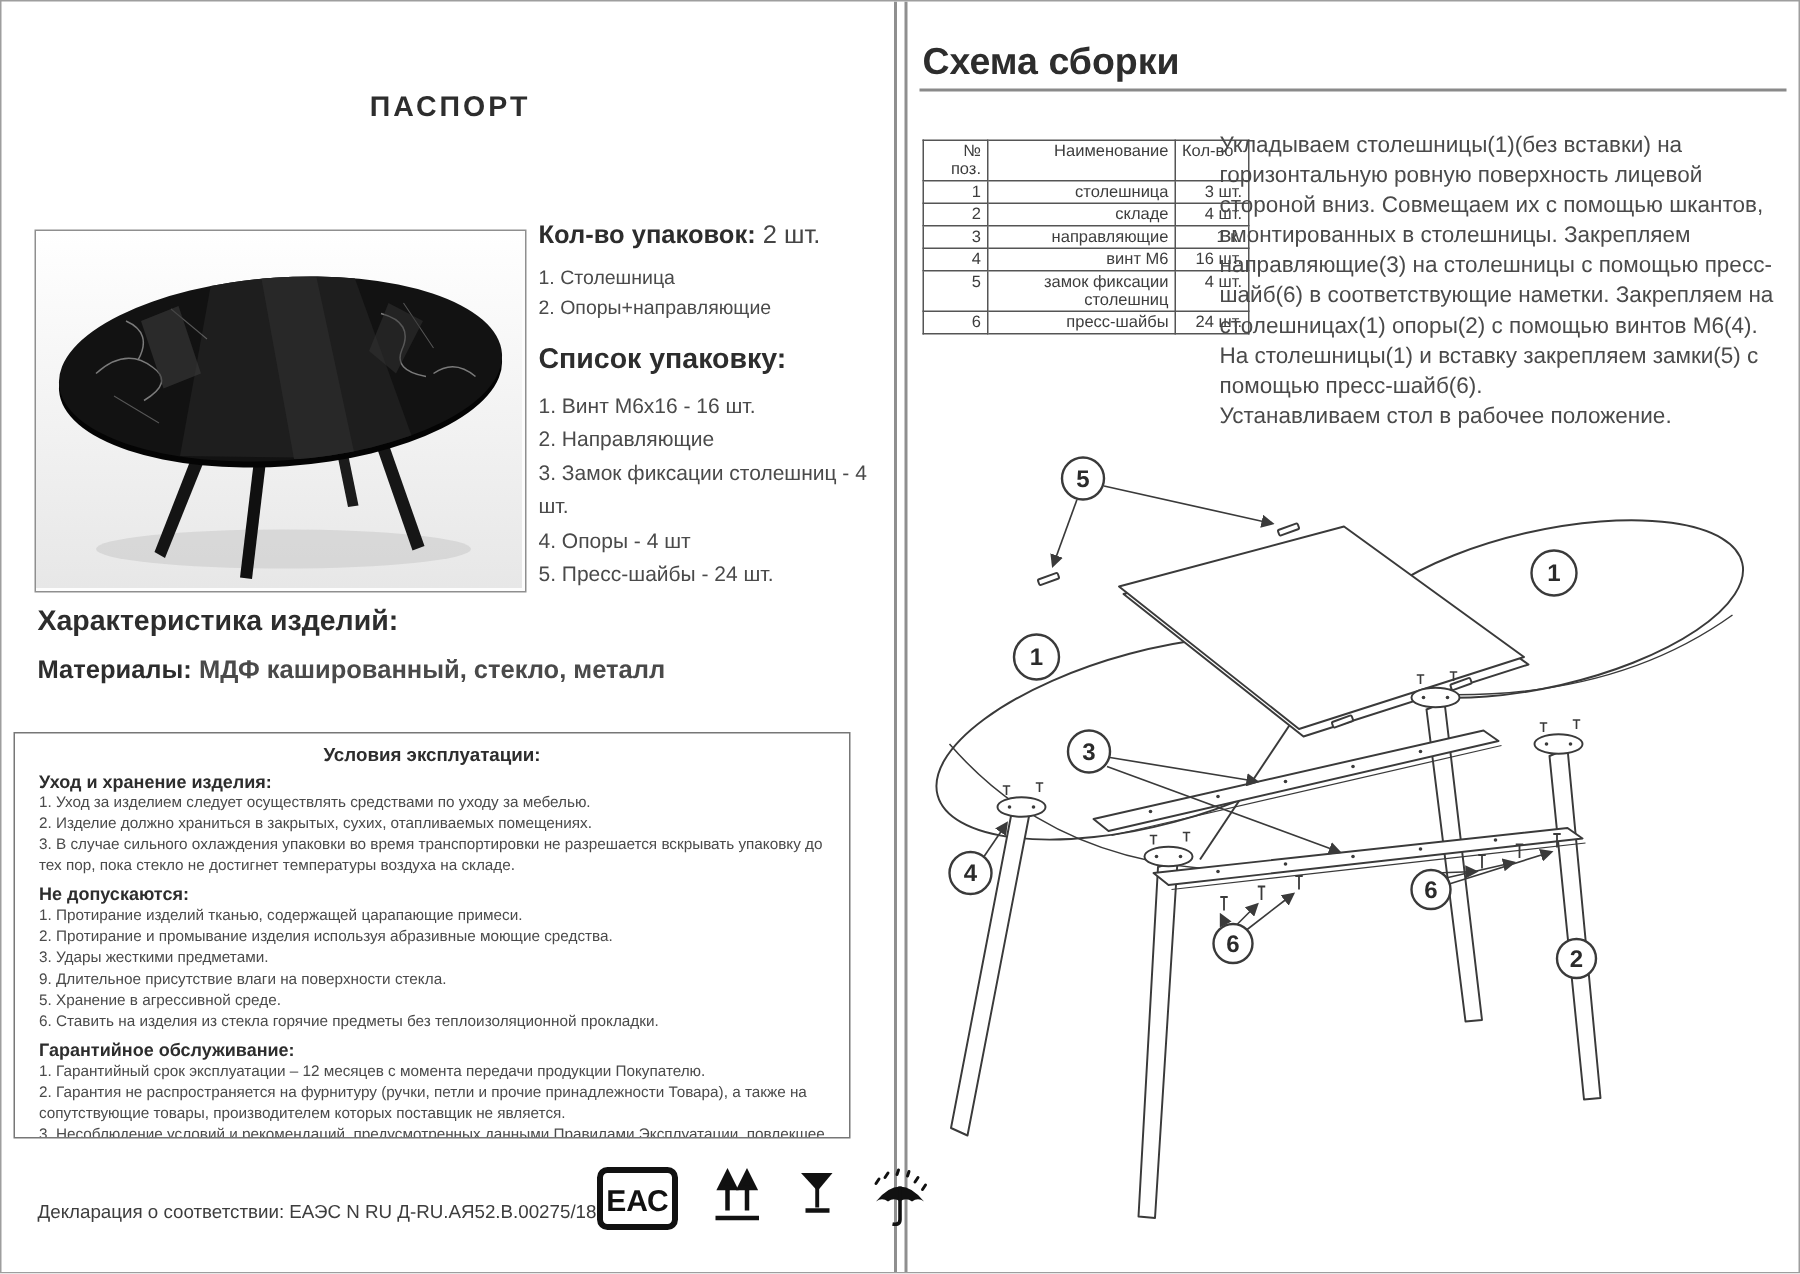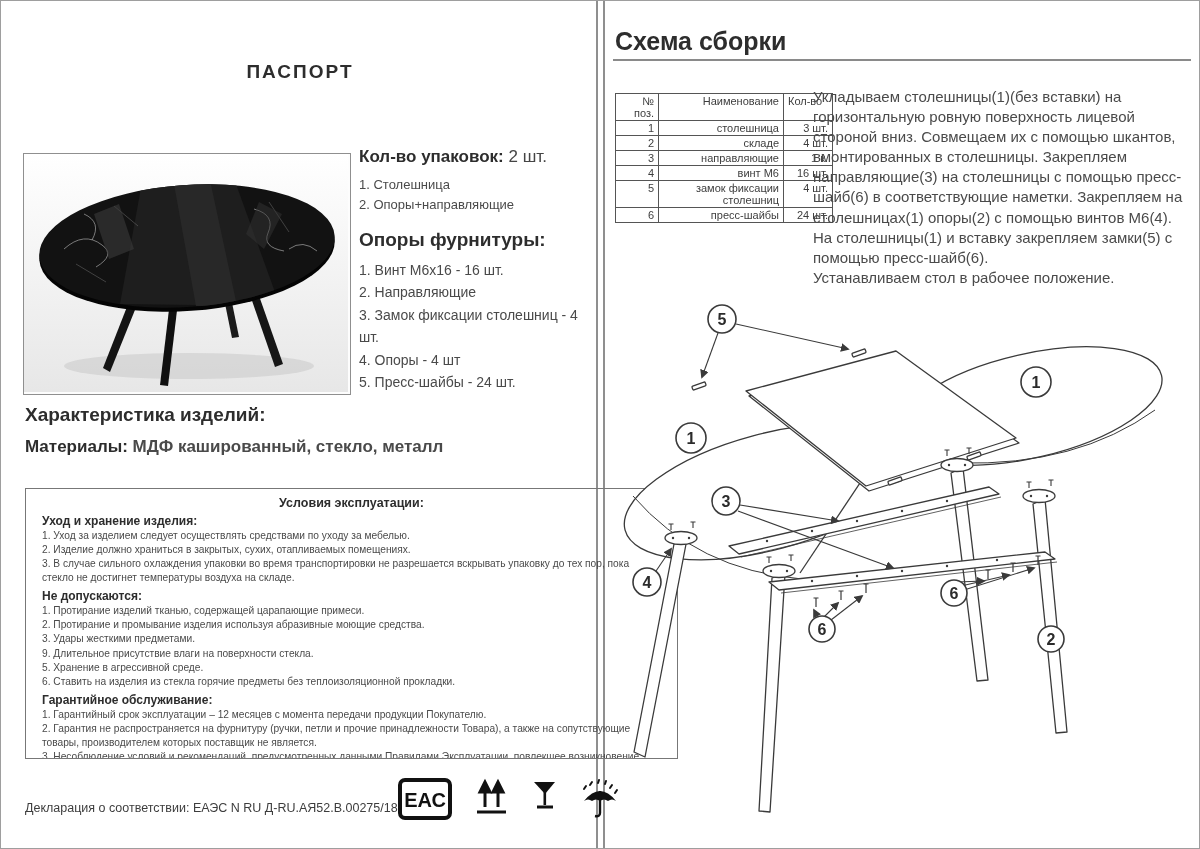--- a/index.html
+++ b/index.html
@@ -15,21 +15,21 @@
   .photo-frame{left:22px;top:152px;width:326px;height:240px;border:1px solid #8f8f8f;background:#fdfdfd;}
   .pack-block{left:358px;top:146px;width:235px;}
   .pack-line{font-size:17px;color:#454545;}
   .pack-line b{color:#2d2d2d;}
   .pack-items{margin-top:8px;font-size:13px;line-height:1.55;color:#4a4a4a;}
   .hw-title{left:358px;top:228px;font-size:19px;font-weight:bold;color:#2d2d2d;}
   .hw-items{left:358px;top:258px;width:235px;font-size:14px;line-height:1.6;color:#4a4a4a;}
   .char-title{left:24px;top:403px;font-size:19px;font-weight:bold;color:#2d2d2d;}
   .mat-line{left:24px;top:436px;font-size:17px;color:#4a4a4a;font-weight:bold;}
   .mat-line b{color:#2d2d2d;}
-  .cond-box{left:24px;top:487px;width:653px;height:271px;border:1.5px solid #777;
+  .cond-box{left:8px;top:487px;width:558px;height:271px;border:1.5px solid #777;
      box-sizing:border-box;padding:7px 16px;overflow:hidden;}
   .cond-title{text-align:center;font-size:12.5px;font-weight:bold;color:#2d2d2d;margin-bottom:3px;}
   .cond-h{font-size:12px;font-weight:bold;color:#2d2d2d;margin:4px 0 1px;}
   .cond-i{font-size:10.2px;line-height:1.38;color:#4a4a4a;}
   .decl{left:24px;top:800px;font-size:12.5px;color:#3d3d3d;}
   .marks-row{left:396px;top:776px;display:flex;gap:20px;align-items:center;}
   
   .schema-title{left:614px;top:26px;font-size:25px;font-weight:bold;color:#2d2d2d;}
   .schema-rule{left:612px;top:58px;width:578px;height:2px;background:#8a8a8a;}
   table.parts{border-collapse:collapse;font-size:11px;color:#3d3d3d;}
@@ -84,21 +84,21 @@
   </div>
 
   <div class="abs pack-block">
     <div class="pack-line"><b>Кол-во упаковок:</b> <span>2 шт.</span></div>
     <div class="pack-items">
       <div>1. Столешница</div>
       <div>2. Опоры+направляющие</div>
     </div>
   </div>
 
-  <div class="abs hw-title">Опоры фурнитуры:</div>
+  <div class="abs hw-title">Список упаковку:</div>
   <div class="abs hw-items">
     <div>1. Винт М6х16 - 16 шт.</div>
     <div>2. Направляющие</div>
     <div>3. Замок фиксации столешниц - 4 шт.</div>
     <div>4. Опоры - 4 шт</div>
     <div>5. Пресс-шайбы - 24 шт.</div>
   </div>
 
   <div class="abs char-title">Характеристика изделий:</div>
   <div class="abs mat-line"><b>Материалы:</b> <span>МДФ кашированный, стекло, металл</span></div>

